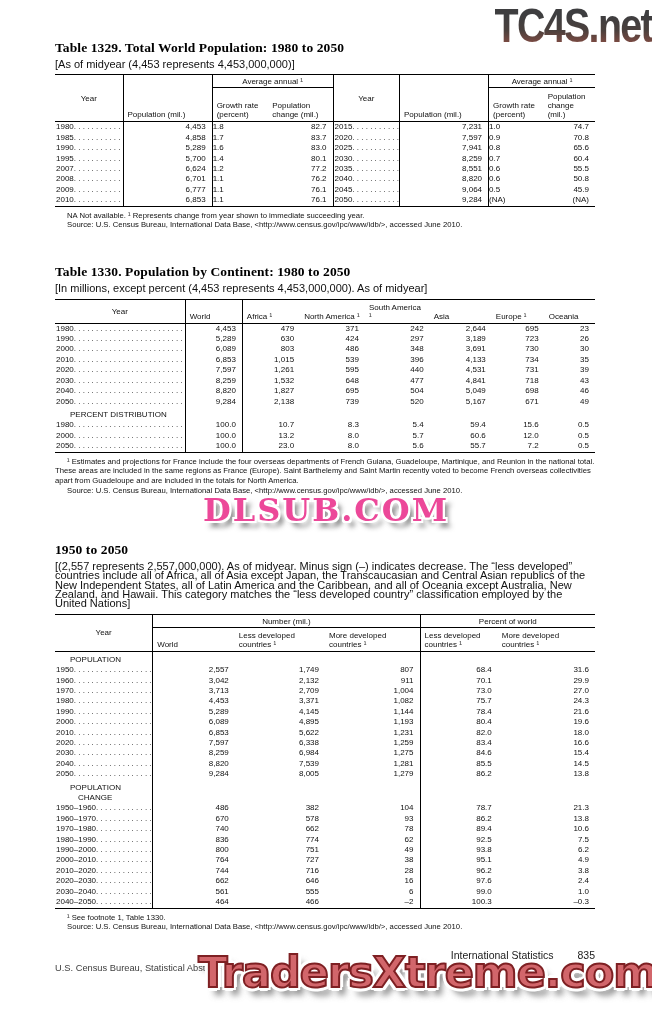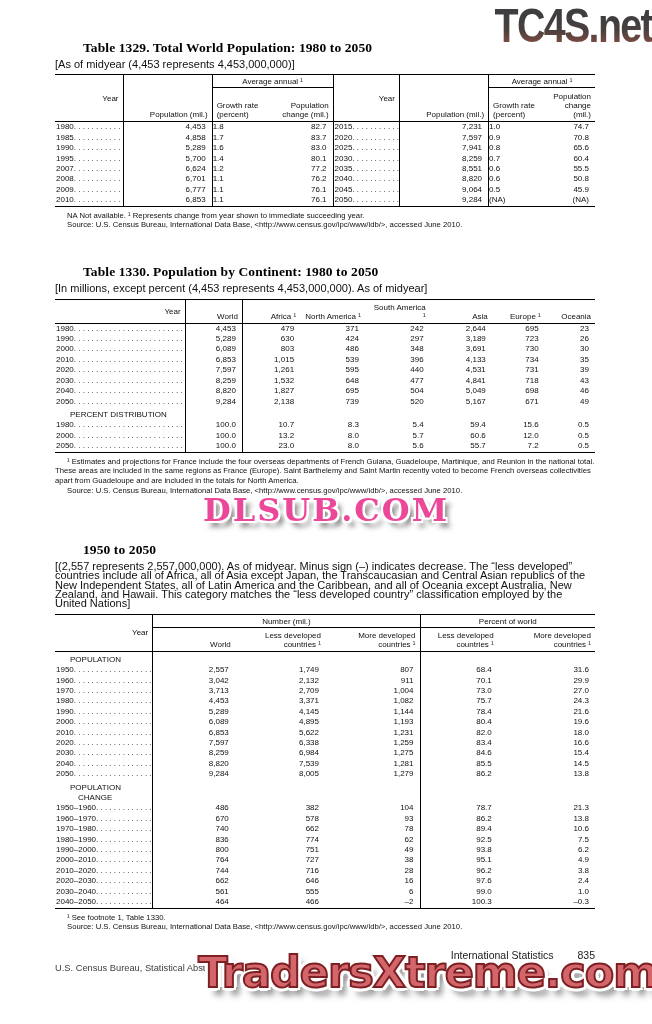--- a/index.html
+++ b/index.html
@@ -8,39 +8,38 @@
     width:652px; height:1024px; position:relative; overflow:hidden;
     font-family:"Liberation Sans", sans-serif; color:#161616;
     -webkit-font-smoothing:antialiased;
   }
   .page { position:absolute; inset:0; padding:40px 57px 0 55px; }
 
   .tbl-title {
     font-family:"Liberation Serif", serif; font-weight:bold;
     font-size:13.5px; line-height:16px; letter-spacing:.1px; color:#000;
     margin-bottom:4px;
-    margin-left:28px;
   }
   .tbl-sub { font-size:11px; line-height:9.4px; margin-bottom:5px; color:#101010; }
 
   table { width:100%; border-collapse:collapse; table-layout:fixed; font-size:8px; color:#101010; }
   table { border-top:1.5px solid #000; border-bottom:1.5px solid #000; }
   thead { border-bottom:1px solid #000; }
   th { font-weight:normal; font-size:8px; line-height:9px; padding:2px 4px; }
   td { height:10.4px; line-height:10.4px; padding:0 0; vertical-align:bottom; white-space:nowrap; overflow:hidden; }
   .br { border-right:1px solid #000; }
   .num { text-align:right; padding-right:6px; }
   .ctr { }
   .stub { padding-left:1px; }
   .lw { display:flex; overflow:hidden; }
   .yl { white-space:nowrap; flex:0 0 auto; }
   .dots { white-space:nowrap; overflow:hidden; flex:1 1 0; }
 
-  th.h-year { text-align:right; vertical-align:middle; }
-  th.h-right { text-align:right; vertical-align:bottom; }
+  th.h-year { text-align:center; vertical-align:middle; }
+  th.h-right { text-align:left; vertical-align:bottom; }
   th.h-ctr  { text-align:left; vertical-align:bottom; }
   th.h-grp  { text-align:center; vertical-align:bottom; border-bottom:1px solid #000; height:13px; padding:1px 2px; }
   th.h2 { height:34px; }
   th.h2s { height:24px; }
 
   .sect-label { padding-left:14px; line-height:10.4px; }
   .sect-label2 { padding-left:22px; line-height:10.4px; }
   tbody.sect-gap td { padding-top:3px; }
 
   .notes { margin-top:4px; }

